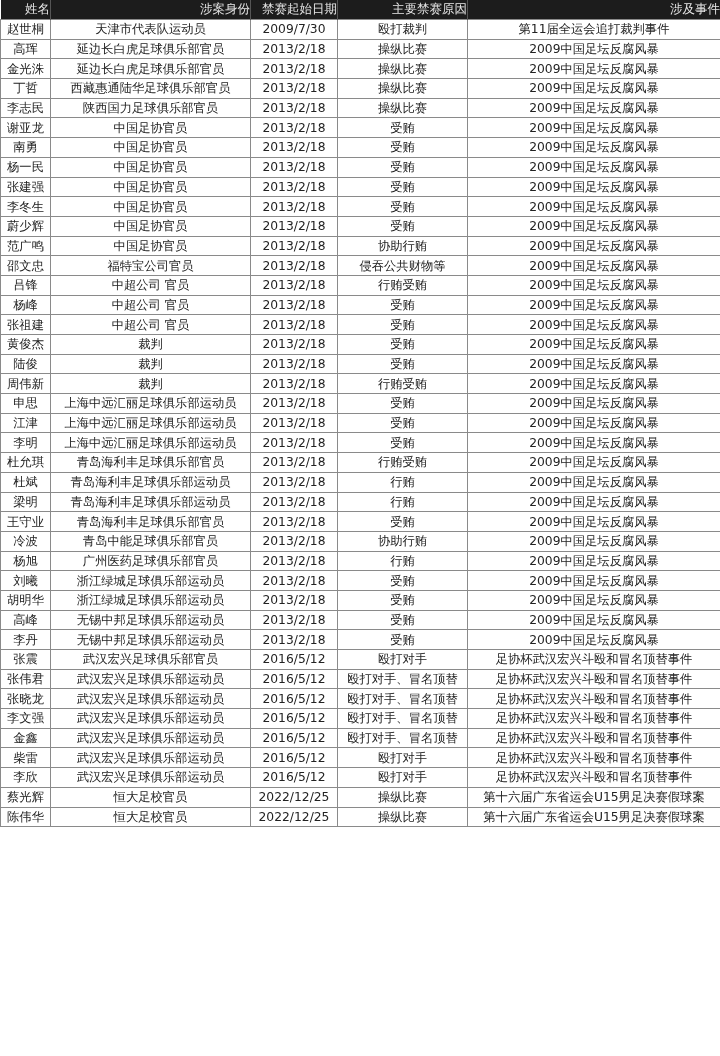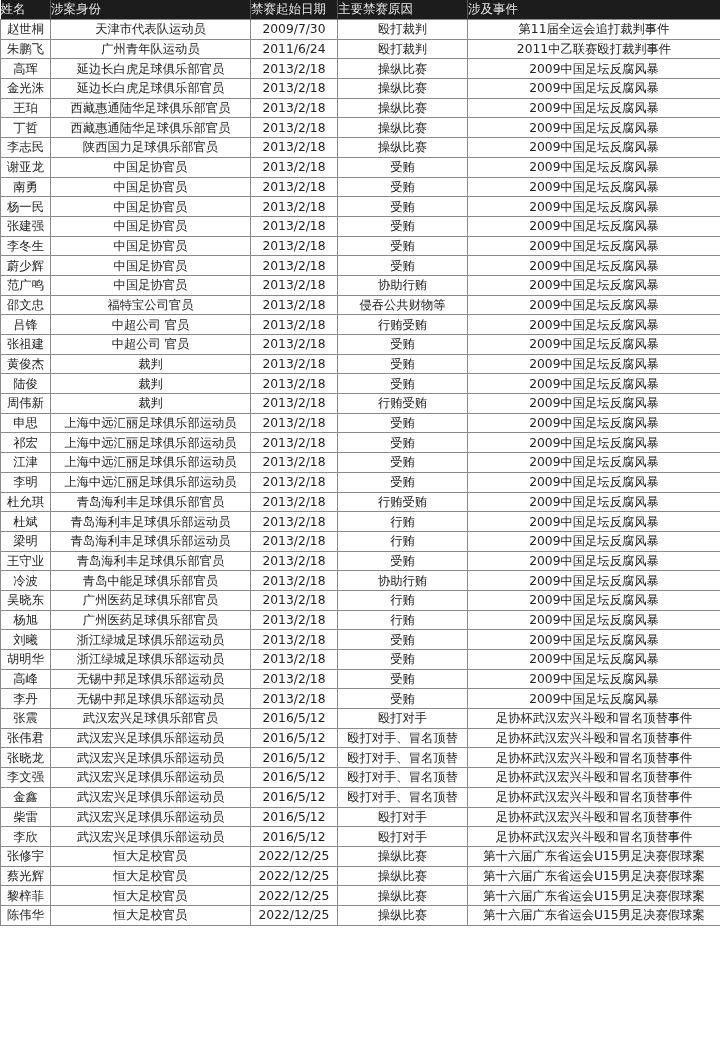--- a/index.html
+++ b/index.html
@@ -5,21 +5,21 @@
   html, body { margin: 0; padding: 0; background: #ffffff; }
   body { width: 720px; height: 1056px; overflow: hidden; font-family: "DejaVu Sans", "Liberation Sans", sans-serif; }
   table { border-collapse: collapse; table-layout: fixed; width: 720px; }
   col.c0 { width: 50px; }
   col.c1 { width: 200px; }
   col.c2 { width: 87px; }
   col.c3 { width: 130px; }
   col.c4 { width: 253px; }
   th {
     background: #1c1c1c; color: #e6e6e6; font-weight: normal;
-    font-size: 12.5px; height: 19px; padding: 0; text-align: left;
+    font-size: 12.5px; height: 19px; padding: 0; text-align: right;
     border-right: 1px solid #555; white-space: nowrap; overflow: hidden;
   }
   td {
     height: 18.7px; padding: 0; font-size: 12.3px; color: #222;
     text-align: center; white-space: nowrap; overflow: hidden;
     border: 1px solid #8a8a8a; line-height: 18px;
   }
   tr td:first-child { border-left: 1px solid #8a8a8a; margin-left: 24px; }
 </style>
 </head>
@@ -44,48 +44,34 @@
   </thead>
   <tbody id="tbody">
       <tr>
         <td>赵世桐</td>
         <td>天津市代表队运动员</td>
         <td>2009/7/30</td>
         <td>殴打裁判</td>
         <td>第11届全运会追打裁判事件</td>
       </tr>
       <tr>
-        <td>朱鹏飞</td>
-        <td>广州青年队运动员</td>
-        <td>2011/6/24</td>
-        <td>殴打裁判</td>
-        <td>2011中乙联赛殴打裁判事件</td>
-      </tr>
-      <tr>
         <td>高珲</td>
         <td>延边长白虎足球俱乐部官员</td>
         <td>2013/2/18</td>
         <td>操纵比赛</td>
         <td>2009中国足坛反腐风暴</td>
       </tr>
       <tr>
         <td>金光洙</td>
         <td>延边长白虎足球俱乐部官员</td>
         <td>2013/2/18</td>
         <td>操纵比赛</td>
         <td>2009中国足坛反腐风暴</td>
       </tr>
       <tr>
-        <td>王珀</td>
-        <td>西藏惠通陆华足球俱乐部官员</td>
-        <td>2013/2/18</td>
-        <td>操纵比赛</td>
-        <td>2009中国足坛反腐风暴</td>
-      </tr>
-      <tr>
         <td>丁哲</td>
         <td>西藏惠通陆华足球俱乐部官员</td>
         <td>2013/2/18</td>
         <td>操纵比赛</td>
         <td>2009中国足坛反腐风暴</td>
       </tr>
       <tr>
         <td>李志民</td>
         <td>陕西国力足球俱乐部官员</td>
         <td>2013/2/18</td>
@@ -149,20 +135,27 @@
         <td>2009中国足坛反腐风暴</td>
       </tr>
       <tr>
         <td>吕锋</td>
         <td>中超公司 官员</td>
         <td>2013/2/18</td>
         <td>行贿受贿</td>
         <td>2009中国足坛反腐风暴</td>
       </tr>
       <tr>
+        <td>杨峰</td>
+        <td>中超公司 官员</td>
+        <td>2013/2/18</td>
+        <td>受贿</td>
+        <td>2009中国足坛反腐风暴</td>
+      </tr>
+      <tr>
         <td>张祖建</td>
         <td>中超公司 官员</td>
         <td>2013/2/18</td>
         <td>受贿</td>
         <td>2009中国足坛反腐风暴</td>
       </tr>
       <tr>
         <td>黄俊杰</td>
         <td>裁判</td>
         <td>2013/2/18</td>
@@ -184,27 +177,20 @@
         <td>2009中国足坛反腐风暴</td>
       </tr>
       <tr>
         <td>申思</td>
         <td>上海中远汇丽足球俱乐部运动员</td>
         <td>2013/2/18</td>
         <td>受贿</td>
         <td>2009中国足坛反腐风暴</td>
       </tr>
       <tr>
-        <td>祁宏</td>
-        <td>上海中远汇丽足球俱乐部运动员</td>
-        <td>2013/2/18</td>
-        <td>受贿</td>
-        <td>2009中国足坛反腐风暴</td>
-      </tr>
-      <tr>
         <td>江津</td>
         <td>上海中远汇丽足球俱乐部运动员</td>
         <td>2013/2/18</td>
         <td>受贿</td>
         <td>2009中国足坛反腐风暴</td>
       </tr>
       <tr>
         <td>李明</td>
         <td>上海中远汇丽足球俱乐部运动员</td>
         <td>2013/2/18</td>
@@ -240,27 +226,20 @@
         <td>2009中国足坛反腐风暴</td>
       </tr>
       <tr>
         <td>冷波</td>
         <td>青岛中能足球俱乐部官员</td>
         <td>2013/2/18</td>
         <td>协助行贿</td>
         <td>2009中国足坛反腐风暴</td>
       </tr>
       <tr>
-        <td>吴晓东</td>
-        <td>广州医药足球俱乐部官员</td>
-        <td>2013/2/18</td>
-        <td>行贿</td>
-        <td>2009中国足坛反腐风暴</td>
-      </tr>
-      <tr>
         <td>杨旭</td>
         <td>广州医药足球俱乐部官员</td>
         <td>2013/2/18</td>
         <td>行贿</td>
         <td>2009中国足坛反腐风暴</td>
       </tr>
       <tr>
         <td>刘曦</td>
         <td>浙江绿城足球俱乐部运动员</td>
         <td>2013/2/18</td>
@@ -331,35 +310,21 @@
         <td>足协杯武汉宏兴斗殴和冒名顶替事件</td>
       </tr>
       <tr>
         <td>李欣</td>
         <td>武汉宏兴足球俱乐部运动员</td>
         <td>2016/5/12</td>
         <td>殴打对手</td>
         <td>足协杯武汉宏兴斗殴和冒名顶替事件</td>
       </tr>
       <tr>
-        <td>张修宇</td>
-        <td>恒大足校官员</td>
-        <td>2022/12/25</td>
-        <td>操纵比赛</td>
-        <td>第十六届广东省运会U15男足决赛假球案</td>
-      </tr>
-      <tr>
         <td>蔡光辉</td>
-        <td>恒大足校官员</td>
-        <td>2022/12/25</td>
-        <td>操纵比赛</td>
-        <td>第十六届广东省运会U15男足决赛假球案</td>
-      </tr>
-      <tr>
-        <td>黎梓菲</td>
         <td>恒大足校官员</td>
         <td>2022/12/25</td>
         <td>操纵比赛</td>
         <td>第十六届广东省运会U15男足决赛假球案</td>
       </tr>
       <tr>
         <td>陈伟华</td>
         <td>恒大足校官员</td>
         <td>2022/12/25</td>
         <td>操纵比赛</td>

